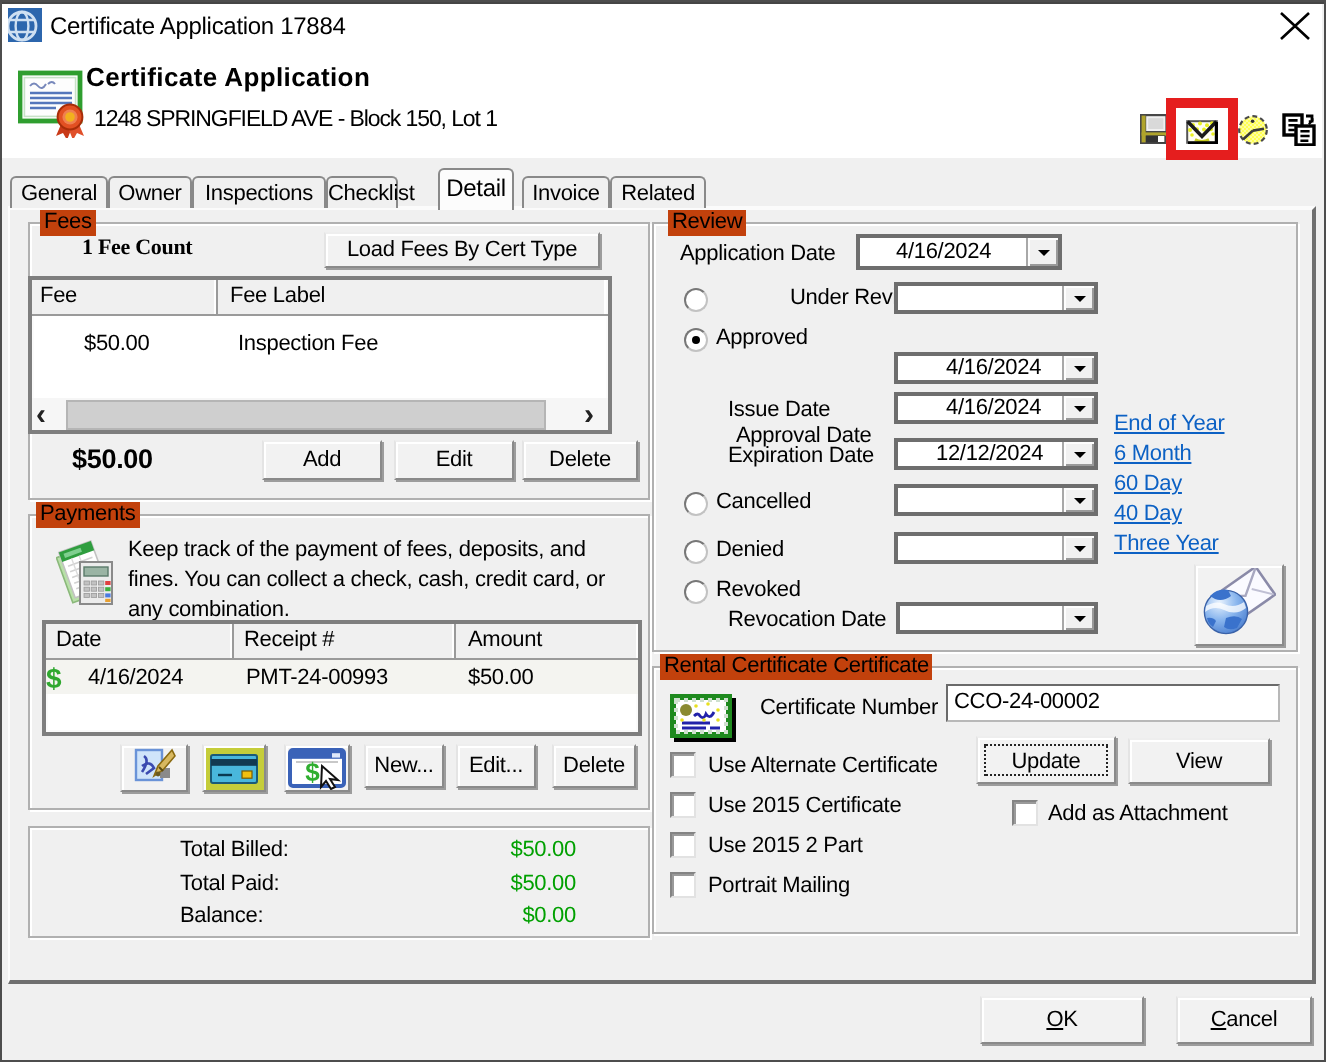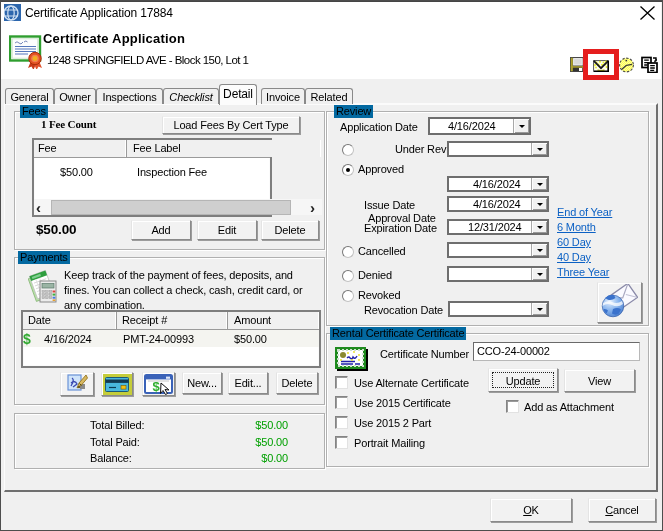--- a/index.html
+++ b/index.html
@@ -1,20 +1,20 @@
 <!DOCTYPE html>
 <html><head>
 <meta charset="utf-8">
 <style>
 html,body{margin:0;padding:0;}
 body{width:663px;height:531px;overflow:hidden;font-family:"Liberation Sans",sans-serif;font-size:11px;letter-spacing:-0.15px;color:#000;}
 #win{position:absolute;left:0;top:0;width:663px;height:531px;background:#f0f0f0;}
 .abs{position:absolute;}
 .gb{position:absolute;border:1px solid #b0b0b0;box-shadow:1px 1px 0 #fff, inset 1px 1px 0 #fff;}
-.gb-label{position:absolute;top:-7px;background:#0369a1;padding:0 2px;line-height:13px;}
+.gb-label{position:absolute;top:-7px;background:#c2410c;padding:0 2px;line-height:13px;}
 .btn{position:absolute;background:#f2f2f2;border:1px solid #8a8a8a;border-top-color:#eee;border-left-color:#e4e4e4;box-shadow:inset 1px 1px 0 #fff,1px 1px 0 #9c9c9c;text-align:center;box-sizing:border-box;}
 .sunk{position:absolute;background:#fff;border:2px solid #7e7e7e;box-sizing:border-box;box-shadow:inset 0 0 0 1px #fbfbfb;}
 .combo{position:absolute;background:#fff;border:2px solid #6e6e6e;box-sizing:border-box;}
 .combo .ar{position:absolute;right:0;top:0;bottom:0;width:15px;background:#f1f1f1;border-left:1px solid #a8a8a8;box-shadow:inset 1px 1px 0 #fdfdfd,inset -1px -1px 0 #9a9a9a;}
 .combo .ar:after{content:"";position:absolute;left:50%;top:50%;margin:-1.5px 0 0 -3px;border:3px solid transparent;border-top:3.5px solid #000;}
 .radio{position:absolute;width:12px;height:12px;border-radius:50%;background:#fff;border:1px solid #777;border-right-color:#c2c2c2;border-bottom-color:#c2c2c2;box-sizing:border-box;}
 .radio.on:after{content:"";position:absolute;left:3px;top:3px;width:4px;height:4px;border-radius:50%;background:#000;}
 .cb{position:absolute;width:13px;height:13px;background:#fff;border:1px solid #848484;border-right-color:#e2e2e2;border-bottom-color:#e2e2e2;box-shadow:inset 1px 1px 0 #9a9a9a;box-sizing:border-box;}
 .lnk{position:absolute;color:#0c61c4;text-decoration:underline;}
 .grn{color:#00a000;}
@@ -102,33 +102,33 @@
  <path d="M9.2 9.6 h4.6 M9.2 12 h4.6 M9.2 14.4 h4" stroke="#000" stroke-width="1.3"></path>
  <path d="M12 2 h3 v2.5" fill="none" stroke="#000" stroke-width="1.4"></path>
  <path d="M15 4.5 l-1.6 1.6 M13.4 4.7 h1.8 v-1.6" fill="none" stroke="#000" stroke-width="1.1"></path>
 </svg>
 
 <div class="abs" style="left:4px;top:103px;width:654px;height:389px;background:#f0f0f0;border-style:solid;border-color:#fbfbfb #6f6f6f #6f6f6f #fbfbfb;border-width:2px 2px 2px 1px;box-sizing:border-box;"></div>
 <div id="tabs">
 <div class="tab" style="left:5px;width:49px;"><span>General</span></div>
 <div class="tab" style="left:54px;width:42px;"><span>Owner</span></div>
 <div class="tab" style="left:96px;width:67px;"><span>Inspections</span></div>
-<div class="tab" style="left:163px;width:56px;font-style:italic;"><span>Checklist</span></div>
+<div class="tab" style="left:163px;width:36px;"><span>Checklist</span></div>
 <div class="tab active" style="left:221px;width:38px;"><span>Detail</span></div>
 <div class="tab" style="left:261px;width:44px;"><span>Invoice</span></div>
 <div class="tab" style="left:305px;width:48px;"><span>Related</span></div>
 </div>
 <div id="fees">
 <div class="gb" style="left:14px;top:111px;width:309px;height:137px;">
         <div class="gb-label" style="left:5px;">Fees</div>
       </div>
 <div class="abs" style="left:41px;top:118px;font-weight:bold;font-family:Liberation Serif, serif;">1 Fee Count</div>
 <div class="btn" style="left:162px;top:116px;width:138px;height:18px;line-height:17px;">Load Fees By Cert Type</div>
 
-<div class="sunk" style="left:32px;top:138px;width:240px;height:79px;">
+<div class="sunk" style="left:14px;top:138px;width:292px;height:79px;">
   <div class="hdr-cell" style="left:0;width:92px;">
           <span style="left:4px;">Fee</span>
         </div>
   <div class="hdr-cell" style="left:93px;width:194px;border-right:none;">
           <span style="left:6px;">Fee Label</span>
         </div>
   <div class="abs" style="left:0;top:17px;width:100%;height:1px;background:#9a9a9a;"></div>
   <div class="abs" style="left:26px;top:26px;">$50.00</div>
   <div class="abs" style="left:103px;top:26px;">Inspection Fee</div>
 
@@ -254,21 +254,21 @@
         <div class="abs" style="left:24px;top:0px;">4/16/2024</div>
         <div class="ar"></div>
       </div>
 <div class="abs" style="left:364px;top:199px;">Issue Date</div>
 <div class="combo" style="left:447px;top:196px;width:102px;height:16px;">
         <div class="abs" style="left:24px;top:0px;">4/16/2024</div>
         <div class="ar"></div>
       </div>
 <div class="abs" style="left:364px;top:222px;">Expiration Date</div>
 <div class="combo" style="left:447px;top:219px;width:102px;height:16px;">
-        <div class="abs" style="left:19px;top:0px;">12/31/2024</div>
+        <div class="abs" style="left:19px;top:0px;">12/12/2024</div>
         <div class="ar"></div>
       </div>
 <div class="radio" style="left:342px;top:246px;"></div>
 <div class="abs" style="left:358px;top:245px;">Cancelled</div>
 <div class="combo" style="left:447px;top:242px;width:102px;height:16px;">
         <div class="ar"></div>
       </div>
 <div class="radio" style="left:342px;top:270px;"></div>
 <div class="abs" style="left:358px;top:269px;">Denied</div>
 <div class="combo" style="left:447px;top:266px;width:102px;height:16px;">

